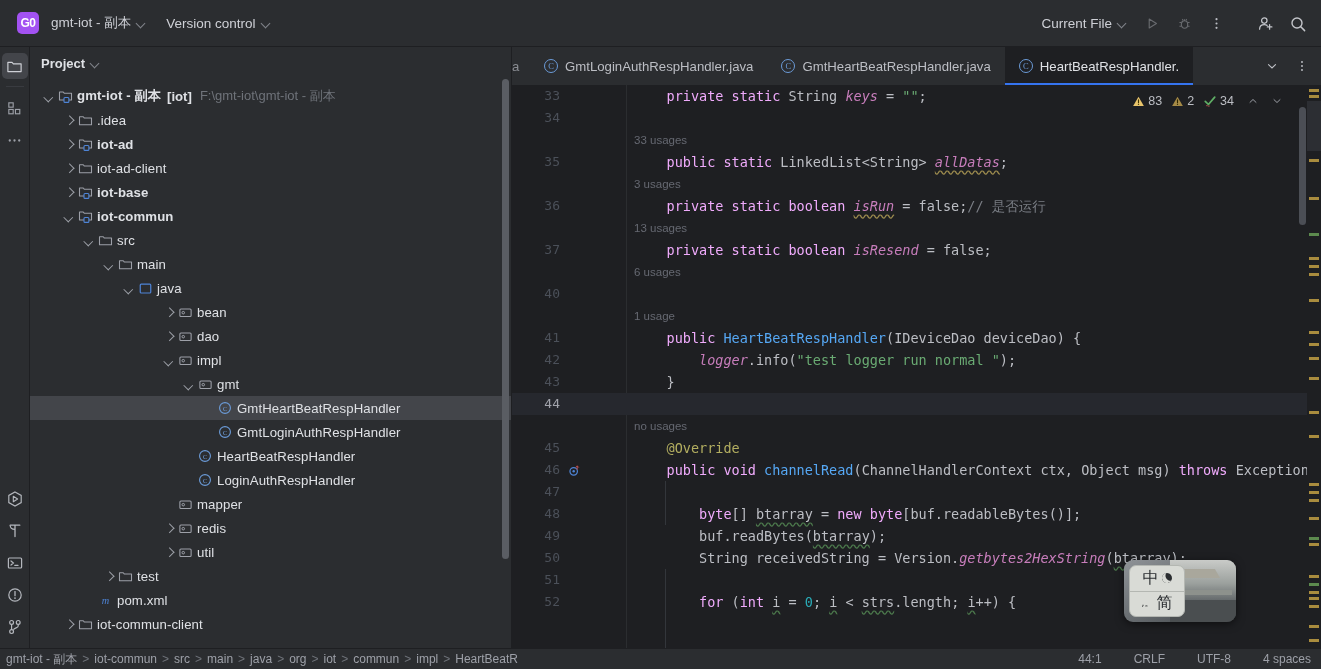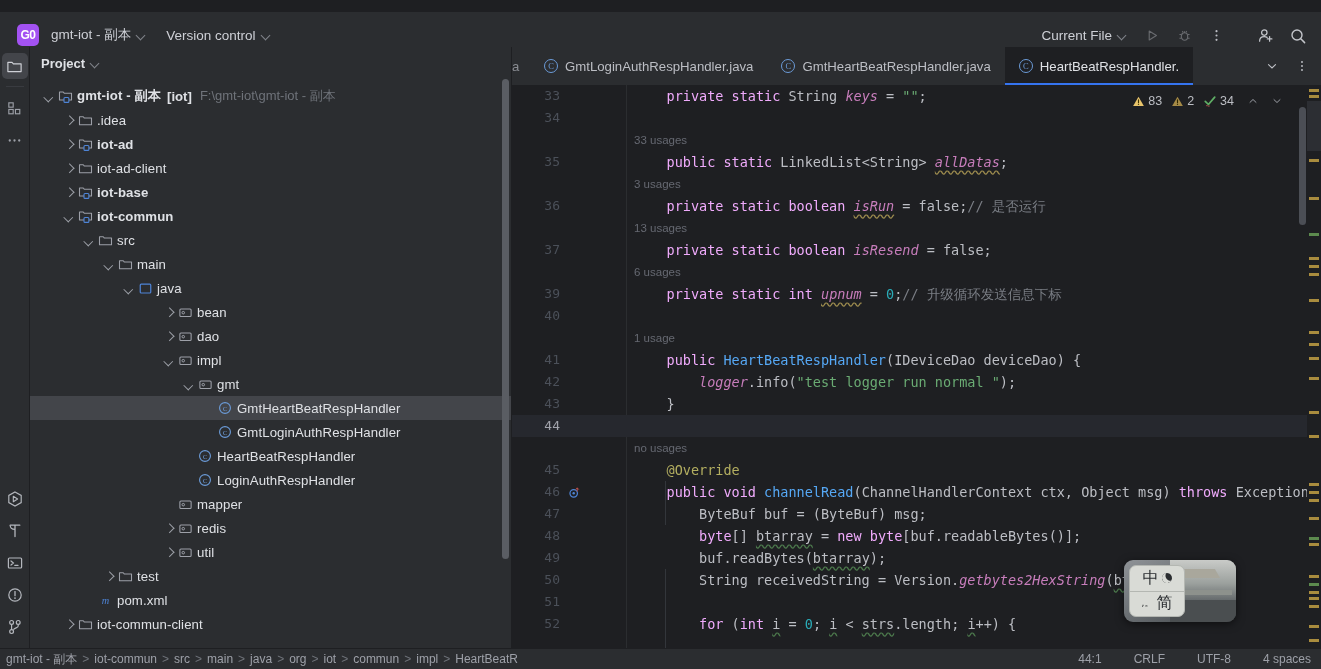--- a/index.html
+++ b/index.html
@@ -7,21 +7,21 @@
   body {
     background:#1E1F22;
     font-family:"Liberation Sans", sans-serif;
     color:#DFE1E5;
     -webkit-font-smoothing:antialiased;
   }
   #app { position:relative; width:1321px; height:669px; }
 
   
   .titlebar{
-    position:absolute; left:0; top:12px; width:1321px; height:47px;
+    position:absolute; left:0; top:0; width:1321px; height:47px;
     background:#2B2D30; display:flex; align-items:center;
     border-bottom:1px solid #1E1F22;
   }
   .prj-logo{
     width:22px;height:22px;border-radius:5px;margin-left:9px;
     background:#A352F2; color:#fff; font-size:12px; font-weight:bold;
     display:flex;align-items:center;justify-content:center;
     letter-spacing:-0.5px; font-family:"Liberation Sans",sans-serif;
   }
   .tb-item{
@@ -662,35 +662,34 @@
       <div class="code-rows" id="coderows">
           <div class="crow"><span class="lnum">33</span><span class="ctext"><span>    </span><span class="kw">private</span><span> </span><span class="kw">static</span><span> </span><span class="cls">String</span><span> </span><span class="sfld">keys</span><span> = </span><span class="str">""</span><span>;</span></span></div>
           <div class="crow"><span class="lnum">34</span><span class="ctext"></span></div>
           <div class="crow"><span class="usage">33 usages</span></div>
           <div class="crow"><span class="lnum">35</span><span class="ctext"><span>    </span><span class="kw">public</span><span> </span><span class="kw">static</span><span> </span><span class="cls">LinkedList</span><span>&lt;</span><span class="cls">String</span><span>&gt; </span><span class="sfld warnsq">allDatas</span><span>;</span></span></div>
           <div class="crow"><span class="usage">3 usages</span></div>
           <div class="crow"><span class="lnum">36</span><span class="ctext"><span>    </span><span class="kw">private</span><span> </span><span class="kw">static</span><span> </span><span class="kw">boolean</span><span> </span><span class="sfld warnsq">isRun</span><span> = </span><span>false</span><span>;</span><span class="cmt">// 是否运行</span></span></div>
           <div class="crow"><span class="usage">13 usages</span></div>
           <div class="crow"><span class="lnum">37</span><span class="ctext"><span>    </span><span class="kw">private</span><span> </span><span class="kw">static</span><span> </span><span class="kw">boolean</span><span> </span><span class="sfld">isResend</span><span> = </span><span>false</span><span>;</span></span></div>
           <div class="crow"><span class="usage">6 usages</span></div>
-          <div class="crow"><span class="lnum">39</span><span class="ctext"><span>    </span><span class="kw">private</span><span> </span><span class="kw">static</span><span> </span><span class="kw">int</span><span> </span><span class="sfld warnsq">upnum</span><span> = </span><span class="num">0</span><span>;</span><span class="cmt">// 升级循环发送信息下标</span></span></div>
           <div class="crow"><span class="lnum">40</span><span class="ctext"></span></div>
           <div class="crow"><span class="usage">1 usage</span></div>
           <div class="crow"><span class="lnum">41</span><span class="ctext"><span>    </span><span class="kw">public</span><span> </span><span class="meth">HeartBeatRespHandler</span><span>(</span><span class="cls">IDeviceDao</span><span> </span><span>deviceDao</span><span>) {</span></span></div>
           <div class="crow"><span class="lnum">42</span><span class="ctext"><span>        </span><span class="sfld">logger</span><span>.</span><span>info</span><span>(</span><span class="str">"test logger run normal "</span><span>);</span></span></div>
           <div class="crow"><span class="lnum">43</span><span class="ctext"><span>    }</span></span></div>
           <div class="crow curline"><span class="lnum">44</span><span class="ctext"></span></div>
           <div class="crow"><span class="usage">no usages</span></div>
           <div class="crow"><span class="lnum">45</span><span class="ctext"><span>    </span><span class="anno">@Override</span></span></div>
           <div class="crow"><span class="lnum">46</span><span class="gutter-mark"><svg width="13" height="13" viewBox="0 0 16 16">
                 <circle cx="7" cy="9" r="4.6" fill="none" stroke="#4E84D6" stroke-width="1.5"></circle>
                 <circle cx="7" cy="9" r="1.5" fill="#4E84D6"></circle>
                 <path d="M11.4 6.4 V2.6 M9.9 4 L11.4 2.4 L12.9 4" stroke="#C0504D" stroke-width="1.2" fill="none" stroke-linecap="round"></path>
               </svg></span><span class="ctext"><span>    </span><span class="kw">public</span><span> </span><span class="kw">void</span><span> </span><span class="meth">channelRead</span><span>(</span><span class="cls">ChannelHandlerContext</span><span> </span><span>ctx</span><span>, </span><span class="cls">Object</span><span> </span><span>msg</span><span>) </span><span class="kw">throws</span><span> </span><span class="cls">Exception</span><span> {</span></span></div>
-          <div class="crow"><span class="lnum">47</span><span class="ctext"><span>        </span><span class="cls">ByteBuf</span><span> </span><span>buf</span><span> = (</span><span class="cls">ByteBuf</span><span>) </span><span>msg</span><span>;</span></span></div>
+          <div class="crow"><span class="lnum">47</span></div>
           <div class="crow"><span class="lnum">48</span><span class="ctext"><span>        </span><span class="kw">byte</span><span>[] </span><span class="greensq">btarray</span><span> = </span><span class="kw">new</span><span> </span><span class="kw">byte</span><span>[</span><span>buf</span><span>.</span><span>readableBytes</span><span>()];</span></span></div>
           <div class="crow"><span class="lnum">49</span><span class="ctext"><span>        </span><span>buf</span><span>.</span><span>readBytes</span><span>(</span><span class="greensq">btarray</span><span>);</span></span></div>
           <div class="crow"><span class="lnum">50</span><span class="ctext"><span>        </span><span class="cls">String</span><span> </span><span>receivedString</span><span> = </span><span class="cls">Version</span><span>.</span><span class="sfld">getbytes2HexString</span><span>(</span><span class="greensq">btarray</span><span>);</span></span></div>
           <div class="crow"><span class="lnum">51</span></div>
           <div class="crow"><span class="lnum">52</span><span class="ctext"><span>        </span><span class="kw">for</span><span> (</span><span class="kw">int</span><span> </span><span class="greensq">i</span><span> = </span><span class="num">0</span><span>; </span><span class="greensq">i</span><span> &lt; </span><span class="greensq">strs</span><span>.</span><span>length</span><span>; </span><span class="greensq">i</span><span>++) {</span></span></div>
           <div class="indent-guide" style="left: 153px; top: 396px; height: 44px;"></div>
           <div class="indent-guide" style="left: 153px; top: 484px; height: 132px;"></div>
         </div>
 
       <div class="inspect">

